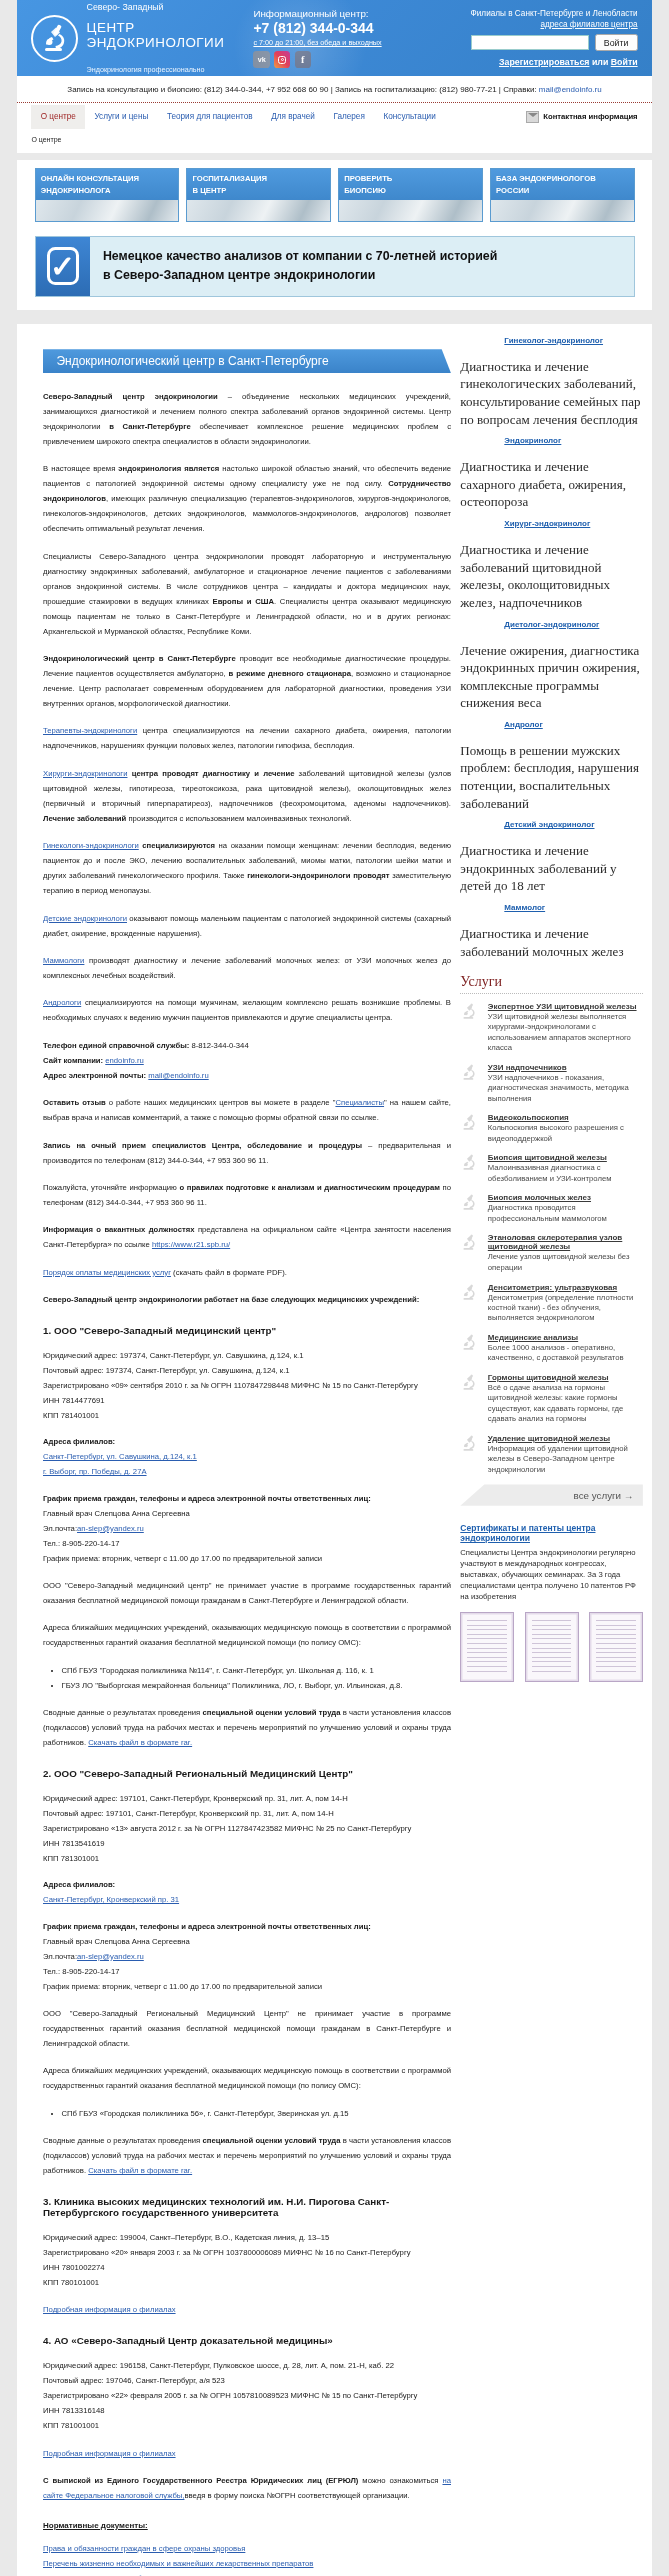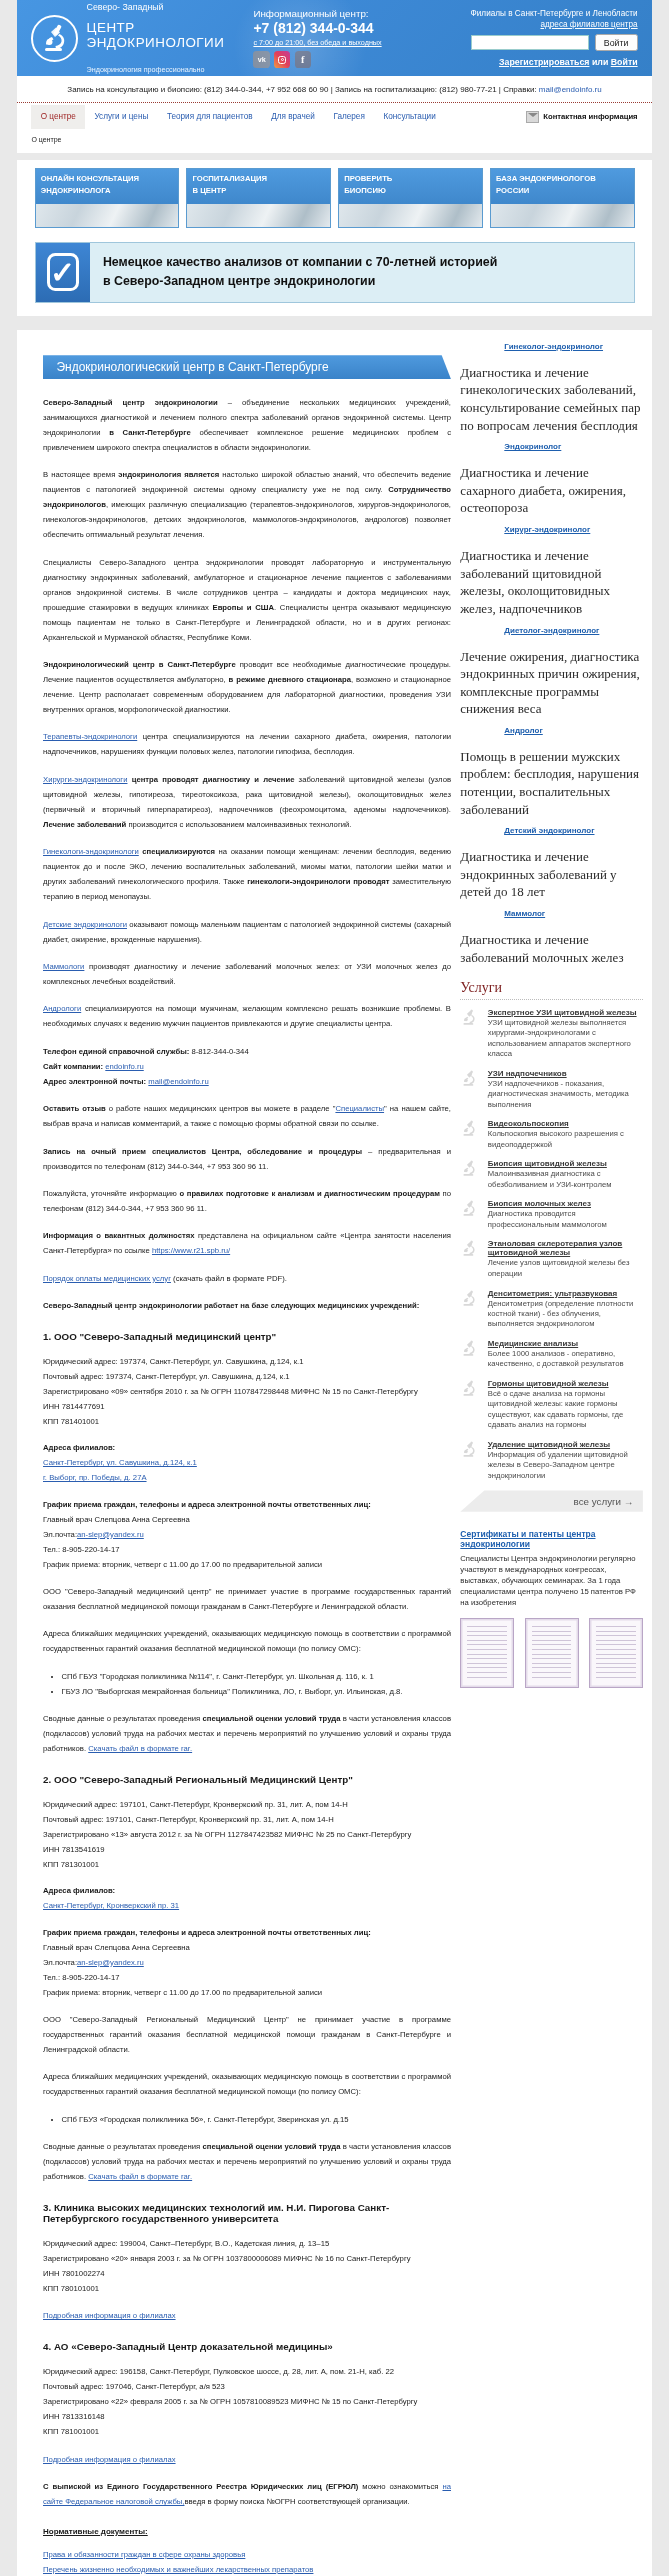--- a/index.html
+++ b/index.html
@@ -44,21 +44,21 @@
   .nav-item { padding:7.7px 9.3px; font-size:8.2px; color:#2a5db0; cursor:pointer; }
   .nav-item.active { background:#efeeec; color:#9c1f1f; }
   .nav-contact { margin-left:auto; display:flex; align-items:center; gap:4.1px; font-weight:bold; color:#111; font-size:7.7px; cursor:pointer; }
   .env-icon { width:13.4px; height:11.3px; background:#d9d9d9; border:0.5px solid #aaa; position:relative; display:inline-block; }
   .env-icon::before { content:""; position:absolute; left:1px; top:1px; border-left:5.2px solid transparent; border-right:5.2px solid transparent; border-top:4.6px solid #888; }
   .breadcrumb { padding:5.2px 14.4px 10.3px; font-size:7px; color:#222; }
 
   
   .banners-gap { height:7.2px; background:#e9e9e9; }
   .banners { display:flex; gap:7.2px; padding:8.2px 17.5px 11.3px; background:#fff; }
-  .banner { flex:1; height:60px; border:0.5px solid #5a9bd0; display:flex; flex-direction:column; cursor:pointer; }
+  .banner { flex:1; height:54px; border:0.5px solid #5a9bd0; display:flex; flex-direction:column; cursor:pointer; }
   .banner .b-top { background:linear-gradient(180deg,#4f9ade,#3f88cc); color:#fff; font-weight:bold; font-size:7.7px; line-height:1.45; padding:4.1px 5.2px; flex:1; text-transform:uppercase; }
   .banner .b-img { height:23px; background:linear-gradient(115deg,#dfe7ec 0%,#c8d4dc 30%,#eef2f4 55%,#aebec8 80%,#e4eaee 100%); }
 
   
   .quality-wrap { background:#fff; padding:2.1px 17.5px 13.4px; }
   .quality { display:flex; border:0.5px solid #9fc6dc; background:#dceef5; }
   .q-icon { width:54px; background:linear-gradient(180deg,#3e86d4,#2c6cb4); display:flex; align-items:center; justify-content:center; }
   .q-check { width:32px; height:38px; border:3.1px solid #fff; border-radius:8.2px; color:#fff; font-size:30px; font-weight:bold; display:flex; align-items:center; justify-content:center; }
   .q-text { padding:10.3px 13.4px; font-size:12.4px; font-weight:bold; color:#111; line-height:1.55; }
   .grey-gap { height:13.4px; background:#e9e9e9; }
@@ -434,21 +434,21 @@
               <g fill="#b9b9b9">
                 <rect x="33" y="5" width="8" height="22" rx="3" transform="rotate(28 37 16)"></rect>
                 <path d="M24 20l10-9 8 10-10 9z"></path>
                 <circle cx="21" cy="40" r="6"></circle>
                 <path d="M26 30c-7 2-12 8-12 15h6c0-5 4-9 9-10z"></path>
                 <rect x="12" y="52" width="34" height="6" rx="3"></rect>
                 <path d="M41 24c7 3 11 10 9 17-1 7-8 12-16 13l-1-6c6-1 11-4 12-9 1-5-2-10-7-12z"></path>
               </g>
             </svg></div>
           <div class="svc-body"><a class="svc-title">Удаление щитовидной железы</a><div class="svc-desc">Информация об удалении щитовидной железы в Северо-Западном центре эндокринологии</div></div>
-        </div><div class="all-svc">все услуги →</div><a class="cert-title">Сертификаты и патенты центра эндокринологии</a><div class="cert-text">Специалисты Центра эндокринологии регулярно участвуют в международных конгрессах, выставках, обучающих семинарах. За 1 года специалистами центра получено 15 патентов РФ на изобретения</div><div class="cert-row">
+        </div><div class="all-svc">все услуги →</div><a class="cert-title">Сертификаты и патенты центра эндокринологии</a><div class="cert-text">Специалисты Центра эндокринологии регулярно участвуют в международных конгрессах, выставках, обучающих семинарах. За 3 года специалистами центра получено 10 патентов РФ на изобретения</div><div class="cert-row">
           <div class="cert"></div>
           <div class="cert"></div>
           <div class="cert"></div>
         </div></aside>
   </div>
 
 </div>
 
 
 </body></html>

